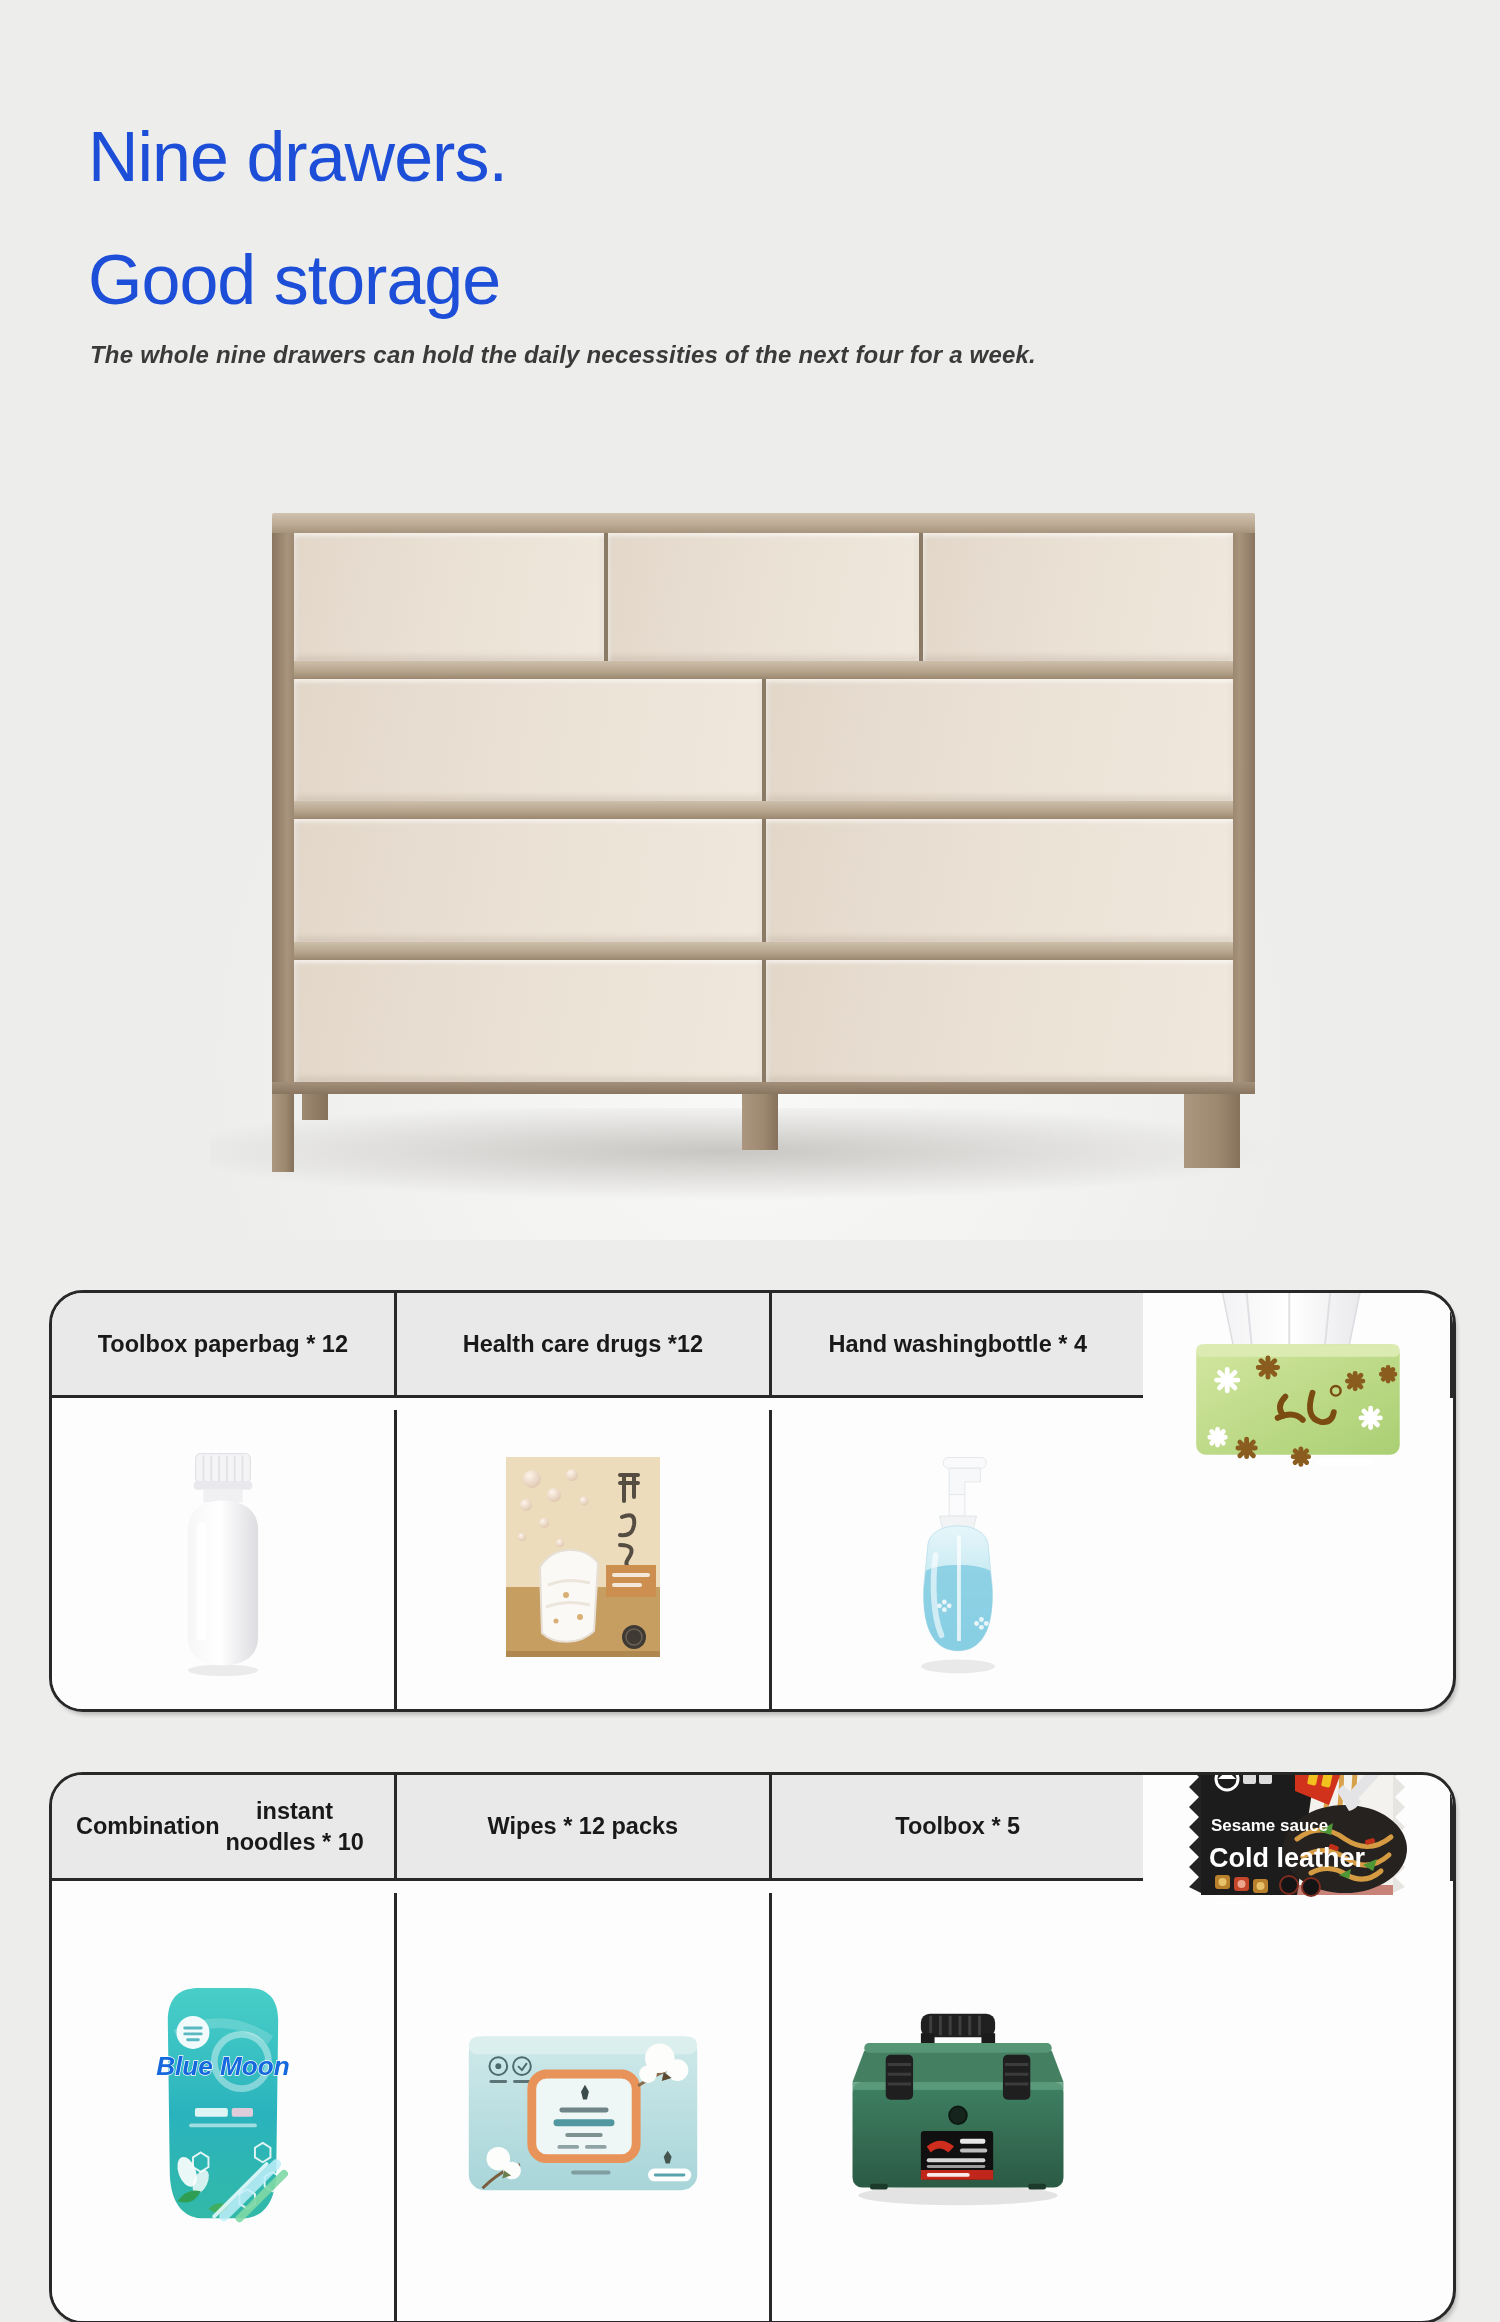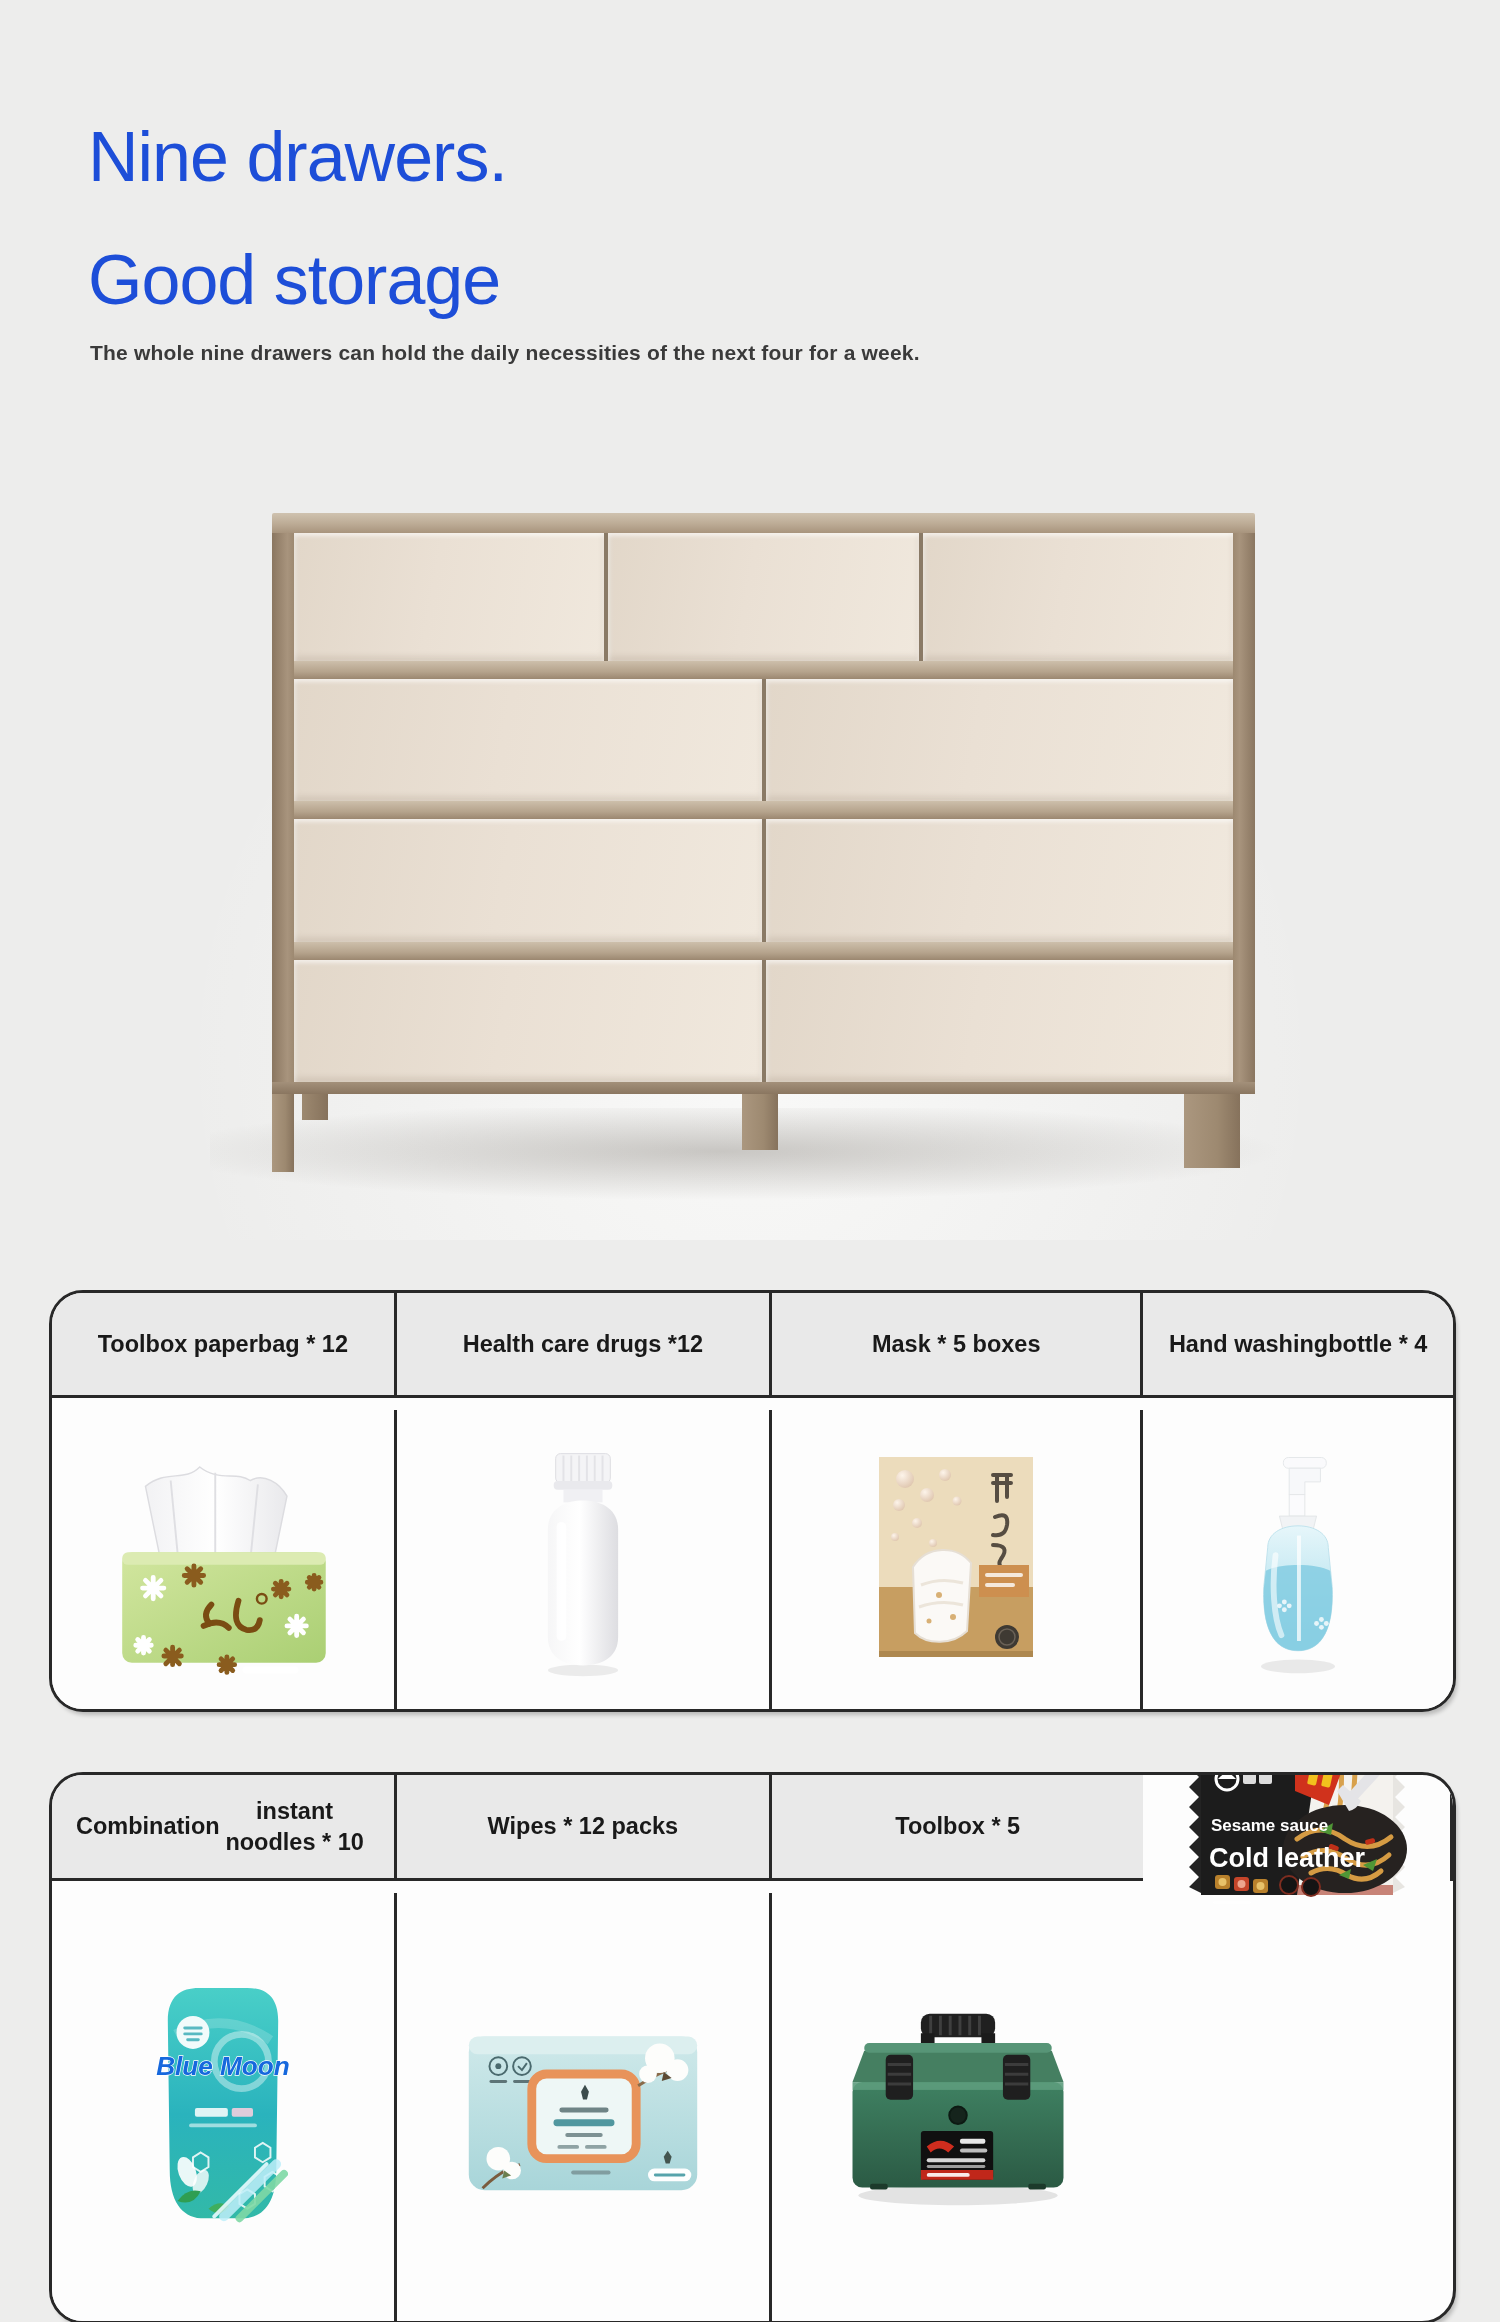--- a/index.html
+++ b/index.html
@@ -9,21 +9,21 @@
     font-family:"Liberation Sans", sans-serif;
   }
   
   .title{
     position:absolute;left:88px;top:96px;
     font-size:70px;line-height:123px;font-weight:normal;
     color:#1d4ed8;letter-spacing:-1px;
   }
   .subtitle{
     position:absolute;left:90px;top:341px;
-    font-size:21px;font-weight:bold;color:#3a3a3a;letter-spacing:.2px;
+    font-size:24px;font-weight:bold;color:#3a3a3a;letter-spacing:.2px;font-style:italic;
   }
   
   .hero-glow{
     position:absolute;left:100px;top:420px;width:1300px;height:820px;
     background:radial-gradient(ellipse at 50% 78%, rgba(252,252,251,.8) 0%, rgba(252,252,251,0) 62%);
   }
   .floor-shadow{
     position:absolute;left:210px;top:1108px;width:1110px;height:96px;
     background:radial-gradient(ellipse at 46% 45%, rgba(110,104,96,.34) 0%, rgba(110,104,96,0) 66%);
   }
@@ -125,23 +125,20 @@
 
 <div class="supply-table t1">
   <div class="th">
       <span class="hline">Toolbox paper</span>
       <span class="hline">bag * 12</span>
     </div>
   <div class="th">
       <span class="hline">Health care drugs *</span>
       <span class="hline">12</span>
     </div>
-  <div class="th">
-      <span class="hline">Mask * 5 boxes</span>
-    </div>
   <div class="th last">
       <span class="hline">Hand washing</span>
       <span class="hline">bottle * 4</span>
     </div>
 
   <div class="td">
     <svg class="prod" width="252" height="252" viewBox="0 0 260 260">
       <defs>
         <linearGradient id="boxG" x1="0" y1="0" x2="1" y2="1">
           <stop offset="0" stop-color="#d2e69f"></stop>

